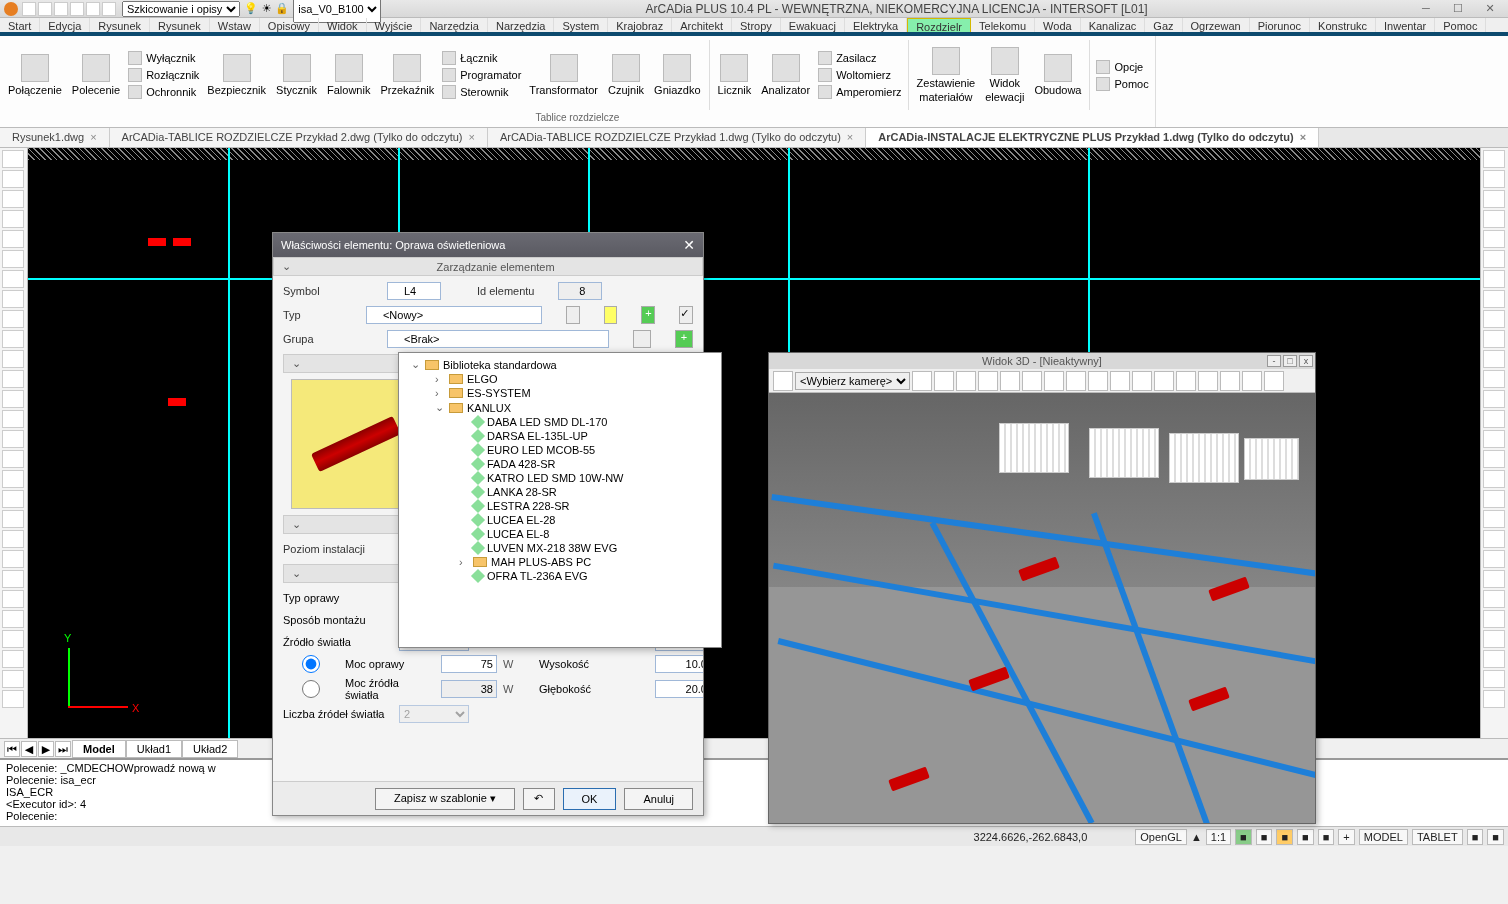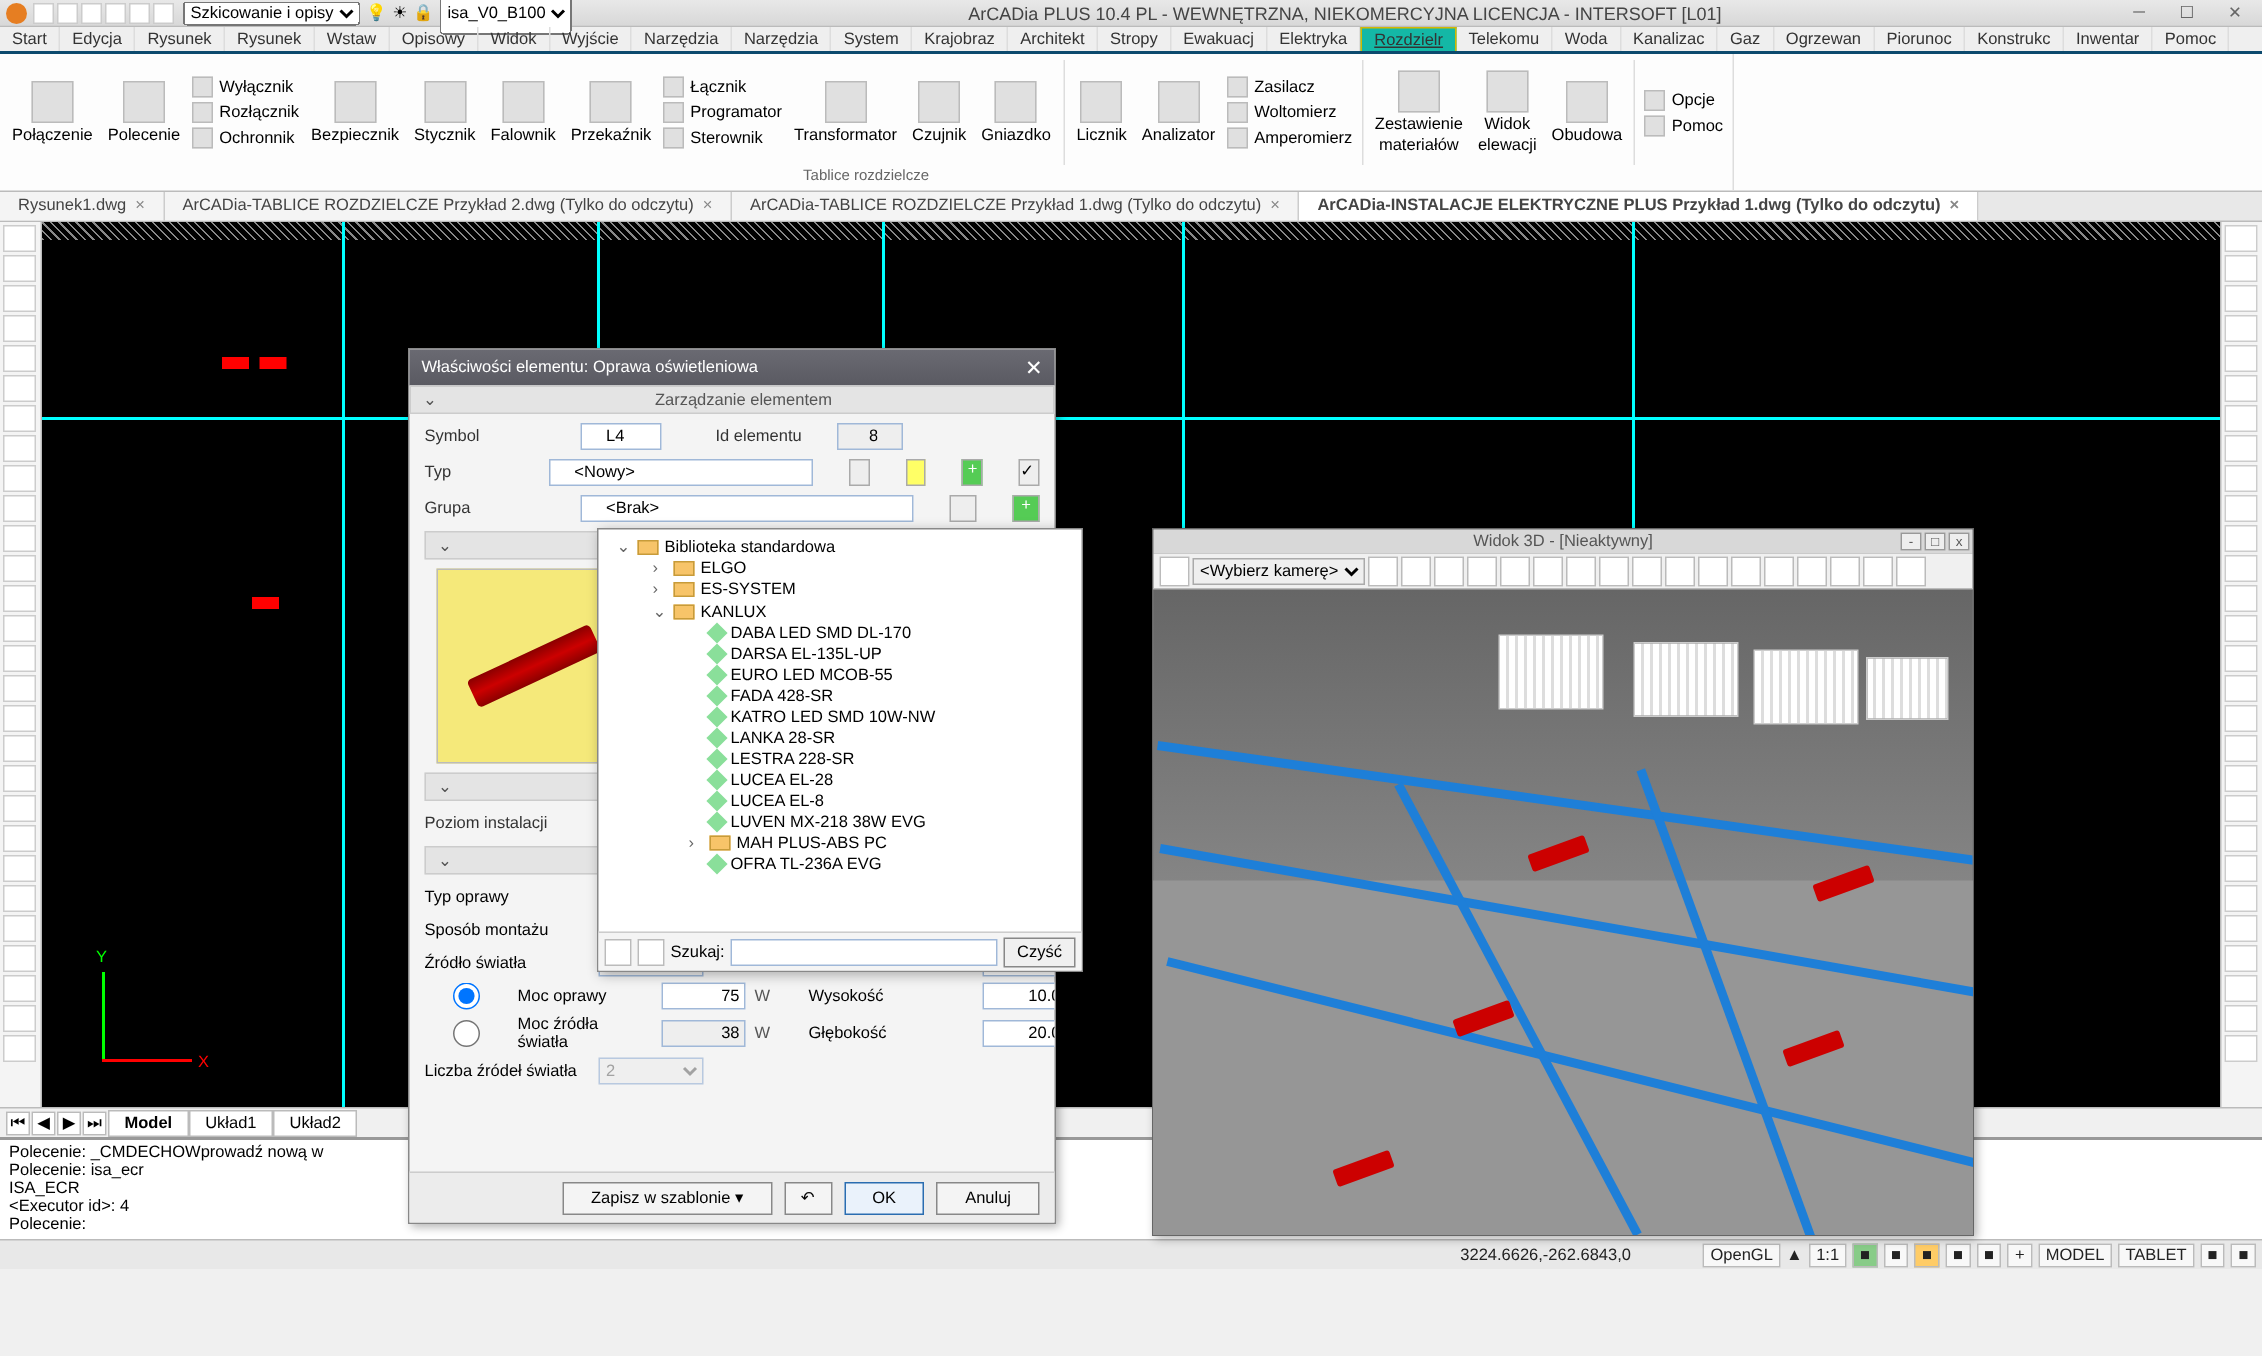--- a/index.html
+++ b/index.html
@@ -8,23 +8,23 @@
 
 .titlebar { height: 18px; background: linear-gradient(#e8e8e8,#d8d8d8); display: flex; align-items: center; padding: 0 4px; border-bottom: 1px solid #bbb; }
 .titlebar .logo { width: 14px; height: 14px; background: #e67e22; border-radius: 50%; margin-right: 4px; }
 .titlebar .qat { display: flex; gap: 2px; }
 .titlebar .qat span { width: 14px; height: 14px; background: #fff; border: 1px solid #ccc; display:inline-block; }
 .titlebar .title { flex: 1; text-align: center; color: #444; font-size: 12px; }
 .titlebar .winbtns { display: flex; gap: 4px; }
 .titlebar .winbtns span { width: 28px; height: 14px; text-align: center; color: #666; cursor: pointer; }
 
 
-.menutabs { height: 18px; background: #efefef; display: flex; border-bottom: 2px solid #0c4a6e; }
+.menutabs { height: 18px; background: #efefef; display: flex; border-bottom: 4px solid #0c4a6e; }
 .menutabs .tab { padding: 2px 8px; border-right: 1px solid #ddd; color: #333; cursor: pointer; }
-.menutabs .tab.active { background: #14b8a6; border: 1px solid #d4b800; border-bottom: none; text-decoration: underline; }
+.menutabs .tab.active { background: #86efac; border: 1px solid #d4b800; border-bottom: none; }
 
 
 .ribbon { height: 92px; background: #fdfdfd; border-bottom: 1px solid #bbb; display: flex; }
 .ribbon .group { border-right: 1px solid #ddd; padding: 4px 6px; display: flex; flex-direction: column; align-items: center; justify-content: space-between; }
 .ribbon .group .items { display: flex; gap: 6px; flex: 1; align-items: center; }
 .ribbon .group .label { font-size: 10px; color: #666; padding-top: 2px; }
 .ribbon .bigbtn { display: flex; flex-direction: column; align-items: center; gap: 2px; padding: 2px; cursor: pointer; }
 .ribbon .bigbtn .ico { width: 28px; height: 28px; background: #e0e0e0; border: 1px solid #bbb; }
 .ribbon .smallrow { display: flex; flex-direction: column; gap: 3px; }
 .ribbon .smallbtn { display: flex; align-items: center; gap: 4px; cursor: pointer; font-size: 11px; }
@@ -611,27 +611,20 @@
         <span class="exp">›</span>
         <span class="fico"></span>
         <span> MAH PLUS-ABS PC</span>
       </div>
       <div class="node l3">
         <span class="exp"></span>
         <span class="lico"></span>
         <span> OFRA TL-236A EVG</span>
       </div>
     </div>
-  <div class="search">
-    <span class="ico"></span>
-    <span class="ico"></span>
-    <span>Szukaj:</span>
-    <input type="text" style="">
-    <button>Czyść</button>
-  </div>
 </div>
 
 <div class="view3d">
   <div class="vtitle">
     <span>Widok 3D - [Nieaktywny]</span>
     <div class="btns">
       <span>-</span>
       <span>□</span>
       <span>x</span>
     </div>

